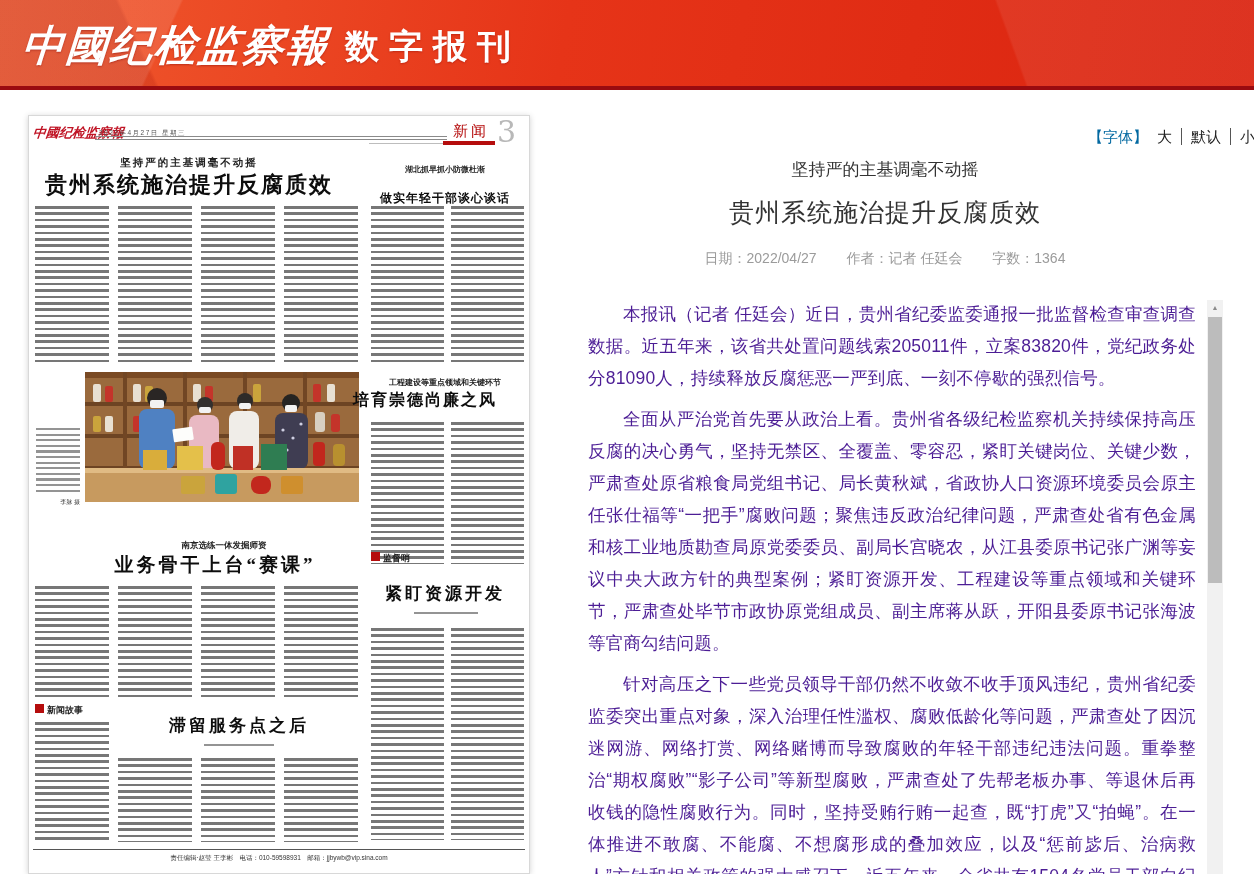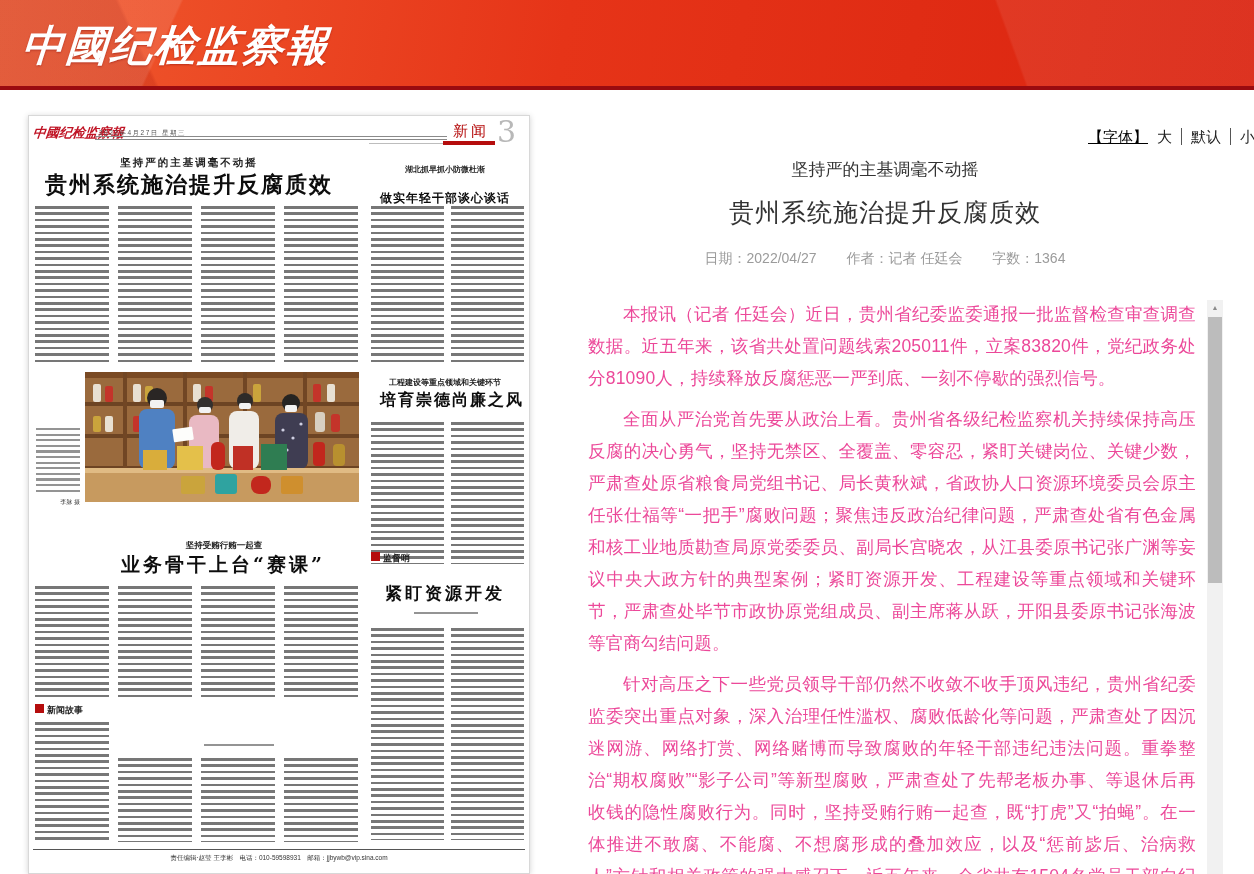--- a/index.html
+++ b/index.html
@@ -63,46 +63,47 @@
     filter:blur(.3px);
   }
   .np-label { font-size:9px; font-weight:bold; color:#222; font-family:"DejaVu Serif","Liberation Serif",serif; white-space:nowrap; }
   .np-label .sq { display:inline-block; width:9px; height:9px; background:#b50d0d; margin-right:3px; vertical-align:-1px; position:static; }
   .np-footer-rule { left:4px; top:733px; width:492px; height:1px; background:#555; }
   .np-footer { left:4px; top:738px; width:492px; text-align:center; font-size:6.5px; color:#333; white-space:nowrap; }
   .np-credit { font-size:6px; color:#333; text-align:right; }
 
   
   .font-controls { position:absolute; left:1088px; top:128px; font-size:15px; color:#222; white-space:nowrap; }
-  .font-controls .fc-label { color:#000000;text-decoration:underline; }
+  .font-controls .fc-label { color:#0369a1; }
   .fc-item { cursor:pointer; padding:0 9px; color:#222; }
   .fc-item + .fc-item { border-left:1px solid #555; }
   .art-kicker { position:absolute; left:560px; top:158px; width:650px; text-align:center; font-size:17px; color:#333; }
   .art-title  { position:absolute; left:560px; top:196px; width:650px; text-align:center; font-size:25px; color:#333; font-weight:500; letter-spacing:1px; }
   .art-meta   { position:absolute; left:560px; top:250px; width:650px; text-align:center; font-size:14px; color:#9b9b9b; }
   .art-meta b { font-weight:normal; margin-left:26px; }
   .art-meta b:first-child { margin-left:0; }
   .art-body { position:absolute; left:588px; top:298px; width:608px; height:576px; overflow:hidden; }
   .art-body p {
-    font-size:17.5px; line-height:32px; color:#ec4899; text-align:justify;
+    font-size:17.5px; line-height:32px; color:#4c1d95; text-align:justify;
     text-indent:2em; margin:0 0 9px 0; letter-spacing:.2px;
   }
 
   
   .scroll-track { position:absolute; left:1207px; top:300px; width:16px; height:574px; background:#f1f1f1; }
   .scroll-up { position:absolute; left:0; top:0; width:16px; height:16px; font-size:7px; color:#8a8a8a; text-align:center; line-height:16px; cursor:pointer; }
   .scroll-thumb { position:absolute; left:1px; top:17px; width:14px; height:266px; background:#bcbcbc; cursor:pointer; }
 </style>
 </head>
 <body>
 
 <div class="page">
 
   <div class="banner">
     <div class="banner-logo">中國纪检监察報</div>
+    <div class="banner-sub">数字报刊</div>
   </div>
 
   <div class="sheet">
     <div class="np-masthead">中國纪检监察報</div>
     <div class="np-date">2022年4月27日 星期三</div>
     <div class="np-rule-double"></div>
     <div class="np-section">新闻</div>
     <div class="np-section-grayline"></div>
     <div class="np-section-redbar"></div>
     <div class="np-pageno">3</div>
@@ -174,40 +175,41 @@
       <rect x="92" y="74" width="26" height="24" fill="#e4c04a"></rect>
       <rect x="126" y="70" width="14" height="28" rx="6" fill="#c2271d"></rect>
       <rect x="148" y="74" width="20" height="24" fill="#c03025"></rect>
       <rect x="176" y="72" width="26" height="26" fill="#2f7d52"></rect>
       <rect x="130" y="102" width="22" height="20" rx="3" fill="#2fa3a0"></rect>
       <rect x="96" y="104" width="24" height="18" rx="2" fill="#caa43c"></rect>
       <rect x="166" y="104" width="20" height="18" rx="8" fill="#c2271d"></rect>
       <rect x="196" y="104" width="22" height="18" rx="2" fill="#cf8f2e"></rect>
     </svg>
 
-    <div class="np-kicker" style="left:60px; top:424px; width:270px; font-size:8.5px;">坚持受贿行贿一起查</div>
-    <div class="np-headline" style="left:44px; top:436px; width:300px; font-size:19px; letter-spacing:3px;">业务骨干上台“赛课”</div>
+    <div class="np-kicker" style="left:60px; top:424px; width:270px; font-size:8.5px;">南京选练一体发掘师资</div>
+    <div class="np-headline" style="left:36px; top:436px; width:300px; font-size:19px; letter-spacing:3px;font-family:Liberation Serif, serif;">业务骨干上台“赛课”</div>
     <div class="greek" style="left:6px;  top:470px; width:74px; height:112px;"></div>
     <div class="greek" style="left:89px; top:470px; width:74px; height:112px;"></div>
     <div class="greek" style="left:172px;top:470px; width:74px; height:112px;"></div>
     <div class="greek" style="left:255px;top:470px; width:74px; height:112px;"></div>
 
     <div class="np-kicker" style="left:336px; top:261px; width:160px; font-size:8px;">工程建设等重点领域和关键环节</div>
-    <div class="np-headline" style="left:341px; top:274px; width:164px; font-size:16px; letter-spacing:2px;font-family:Liberation Mono, monospace;">培育崇德尚廉之风</div>
+    <div class="np-headline" style="left:314px; top:274px; width:164px; font-size:16px; letter-spacing:2px;font-family:Liberation Mono, monospace;">培育崇德尚廉之风</div>
     <div class="greek" style="left:342px; top:306px; width:73px; height:142px;"></div>
     <div class="greek" style="left:422px; top:306px; width:73px; height:142px;"></div>
 
     <div class="np-label" style="left:342px; top:436px;"><span class="sq"></span><span>监督哨</span></div>
     <div class="np-headline" style="left:336px; top:466px; width:160px; font-size:17px; letter-spacing:3px;">紧盯资源开发</div>
     <div class="greek-light" style="left:385px; top:496px; width:64px; height:5px;"></div>
     <div class="greek" style="left:342px; top:512px; width:73px; height:212px;"></div>
     <div class="greek" style="left:422px; top:512px; width:73px; height:212px;"></div>
 
     <div class="np-label" style="left:6px; top:588px;"><span class="sq"></span><span>新闻故事</span></div>
     <div class="greek" style="left:6px; top:606px; width:74px; height:120px;"></div>
+    <div class="np-headline" style="left:90px; top:598px; width:240px; font-size:17px; letter-spacing:3px;">滞留服务点之后</div>
     <div class="greek-light" style="left:175px; top:628px; width:70px; height:5px;"></div>
     <div class="greek" style="left:89px; top:642px; width:74px; height:84px;"></div>
     <div class="greek" style="left:172px;top:642px; width:74px; height:84px;"></div>
     <div class="greek" style="left:255px;top:642px; width:74px; height:84px;"></div>
 
     <div class="np-footer-rule"></div>
     <div class="np-footer">责任编辑·赵莹 王李彬　电话：010-59598931　邮箱：jjbywb@vip.sina.com</div>
   </div>
 
   <div class="font-controls">

